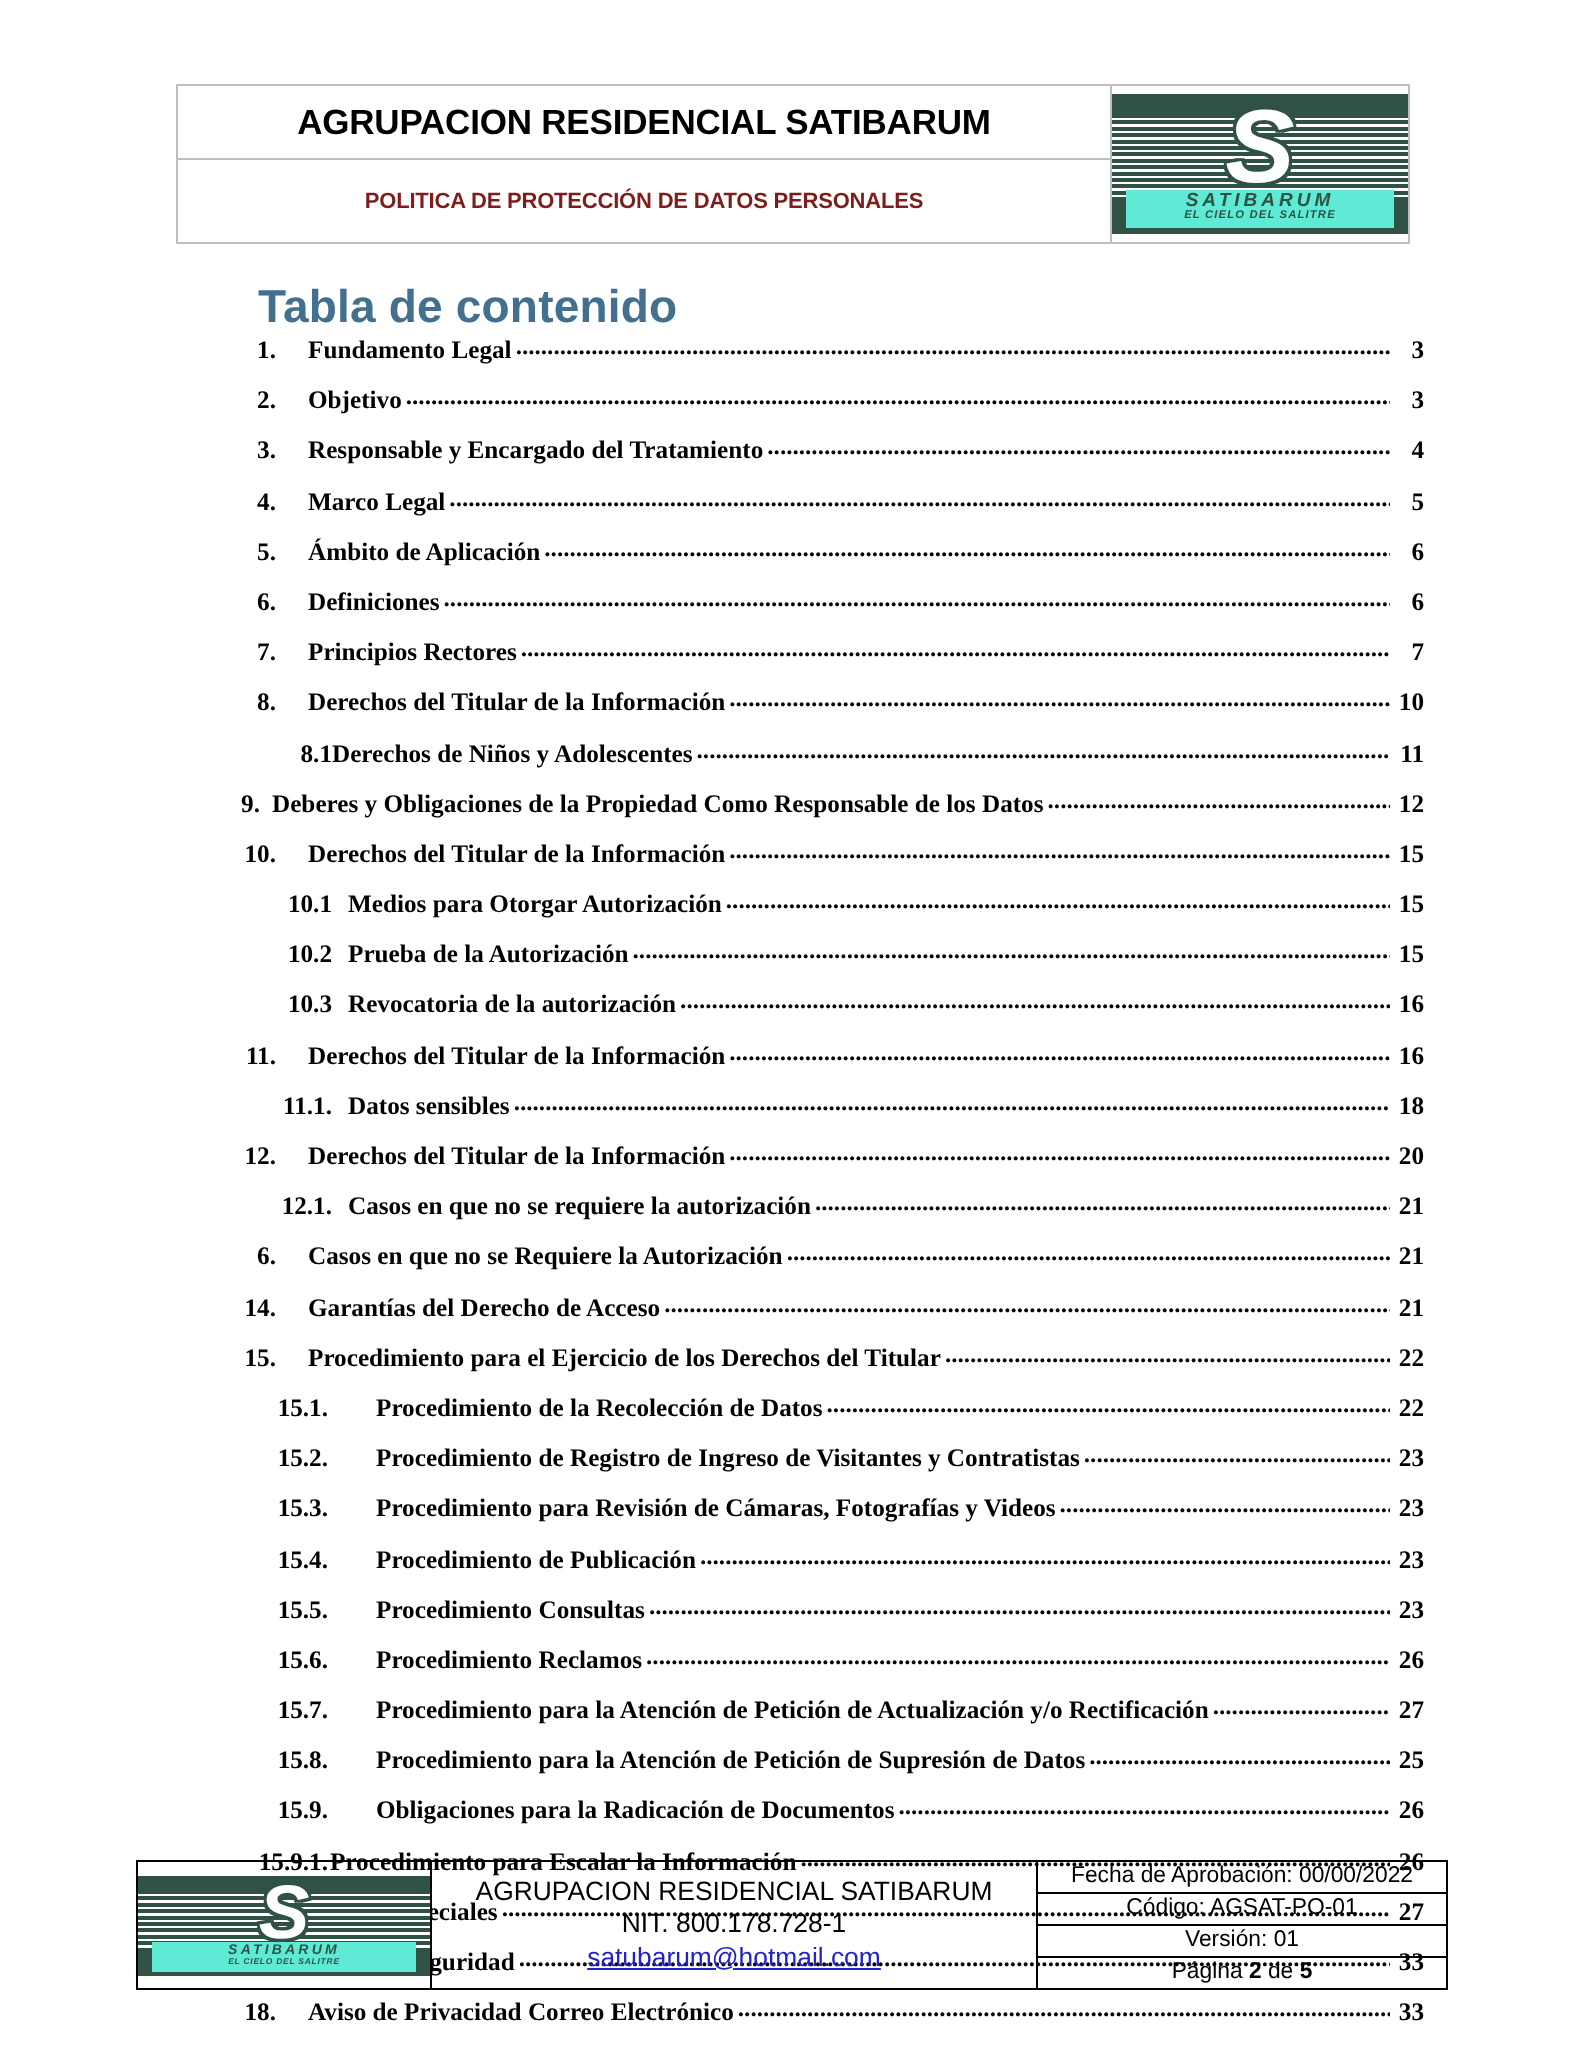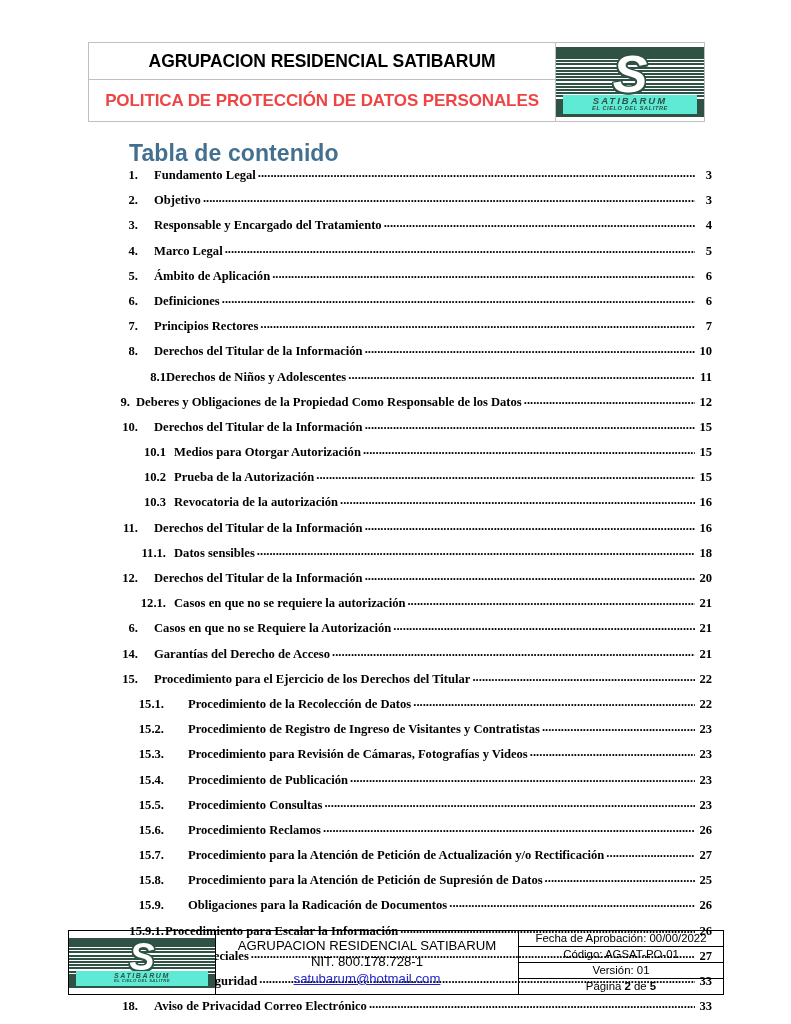--- a/index.html
+++ b/index.html
@@ -41,23 +41,23 @@
     font-family: "Liberation Sans", sans-serif;
     font-weight: bold;
     font-size: 17.5px;
     letter-spacing: -0.1px;
     color: #000;
     display: block;
   }
   .hdr-sub-text {
     font-family: "Liberation Sans", sans-serif;
     font-weight: bold;
-    font-size: 17px;
+    font-size: 11px;
     letter-spacing: -0.1px;
-    color: #ef4444;
+    color: #7f1d1d;
     display: block;
   }
   .hdr-logo-cell {
     width: 148px;
     padding: 3px 4px;
     text-align: center;
   }
 
   
   .logo {

